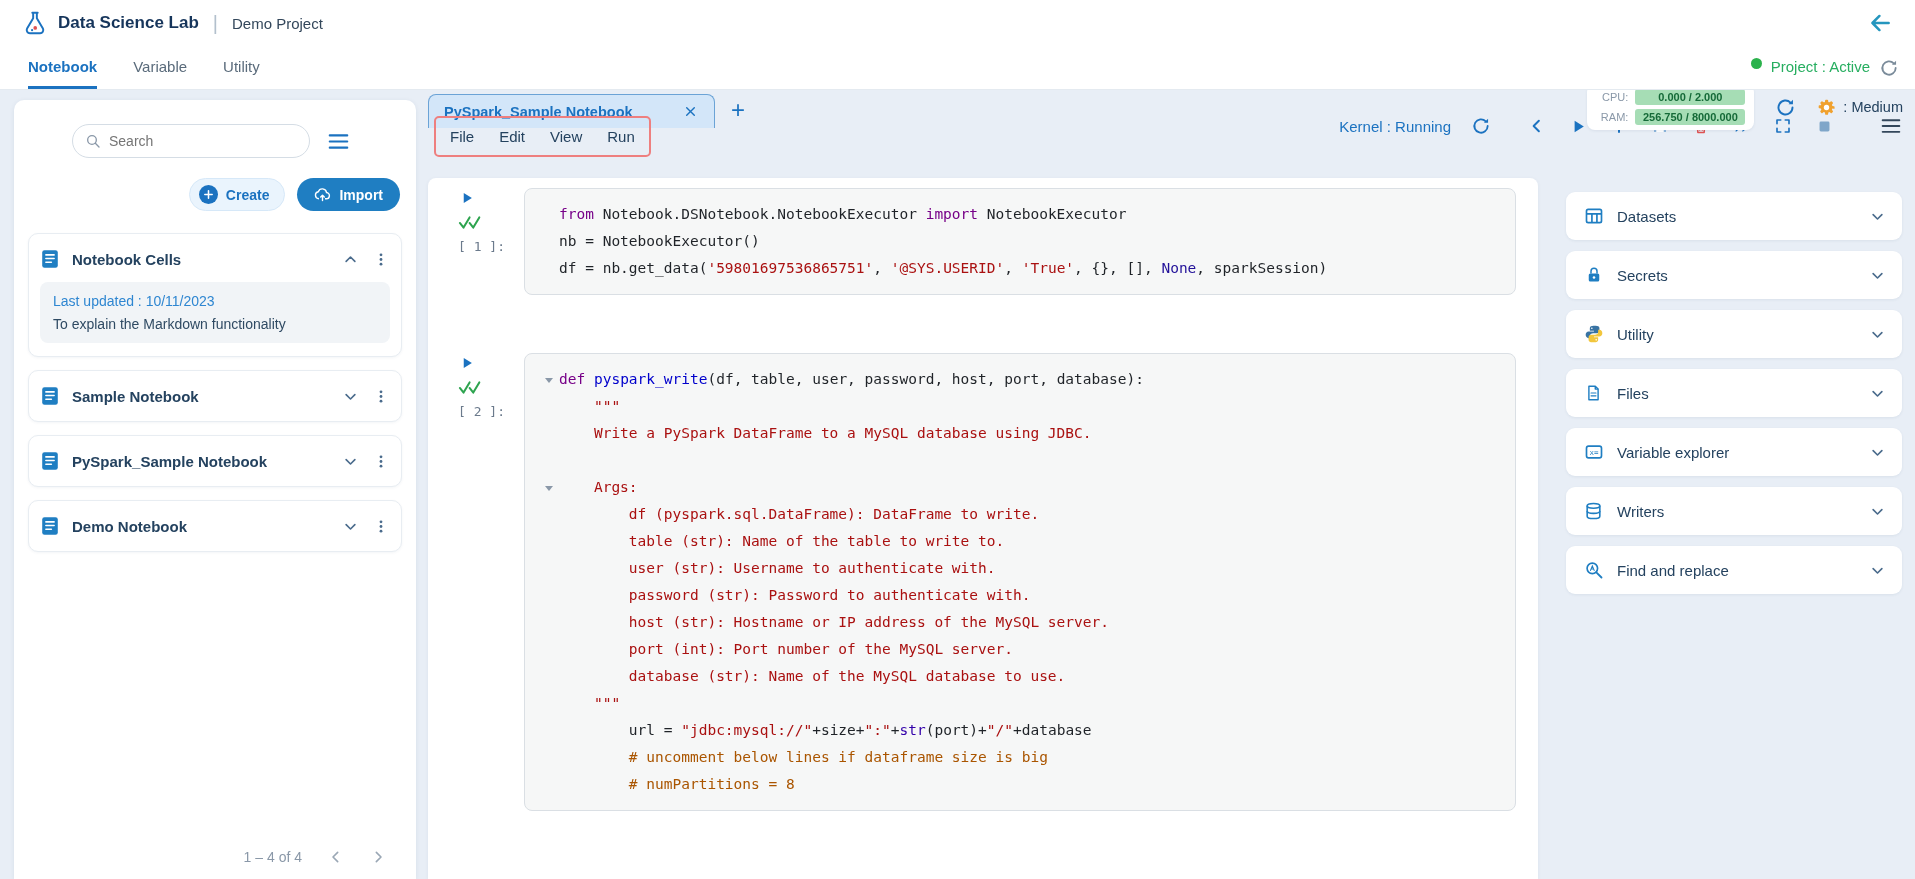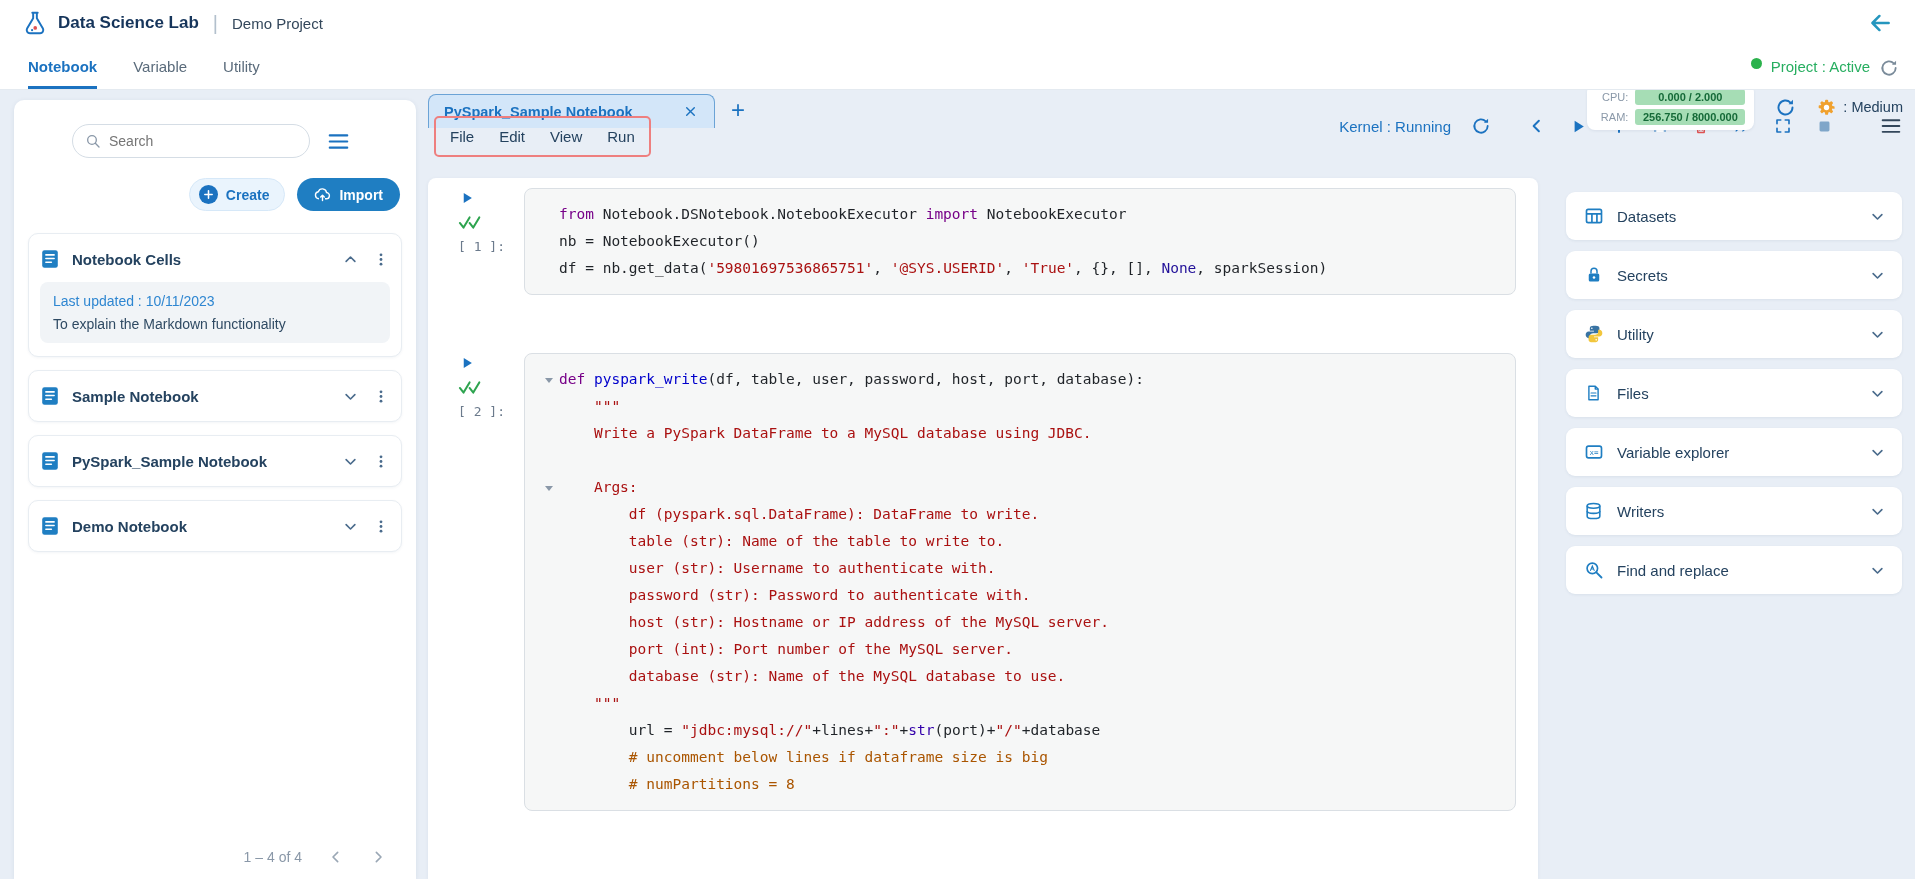--- a/index.html
+++ b/index.html
@@ -495,21 +495,21 @@
           <div class="cl">
             <span class="fold"></span>
             <span class="ct"><span class="tk-str">        database (str): Name of the MySQL database to use.</span></span>
           </div>
           <div class="cl">
             <span class="fold"></span>
             <span class="ct"><span class="tk-str">    """</span></span>
           </div>
           <div class="cl">
             <span class="fold"></span>
-            <span class="ct"><span class="tk-p">        url = </span><span class="tk-str">"jdbc:mysql://"</span><span class="tk-p">+lines+</span><span class="tk-str">":"</span><span class="tk-p">+</span><span class="tk-bi">str</span><span class="tk-p">(port)+</span><span class="tk-str">"/"</span><span class="tk-p">+database</span></span>
+            <span class="ct"><span class="tk-p">        url = </span><span class="tk-str">"jdbc:mysql://"</span><span class="tk-p">+size+</span><span class="tk-str">":"</span><span class="tk-p">+</span><span class="tk-bi">str</span><span class="tk-p">(port)+</span><span class="tk-str">"/"</span><span class="tk-p">+database</span></span>
           </div>
           <div class="cl">
             <span class="fold"></span>
             <span class="ct"><span class="tk-com">        # uncomment below lines if dataframe size is big</span></span>
           </div>
           <div class="cl">
             <span class="fold"></span>
             <span class="ct"><span class="tk-com">        # numPartitions = 8</span></span>
           </div>
         </div>

